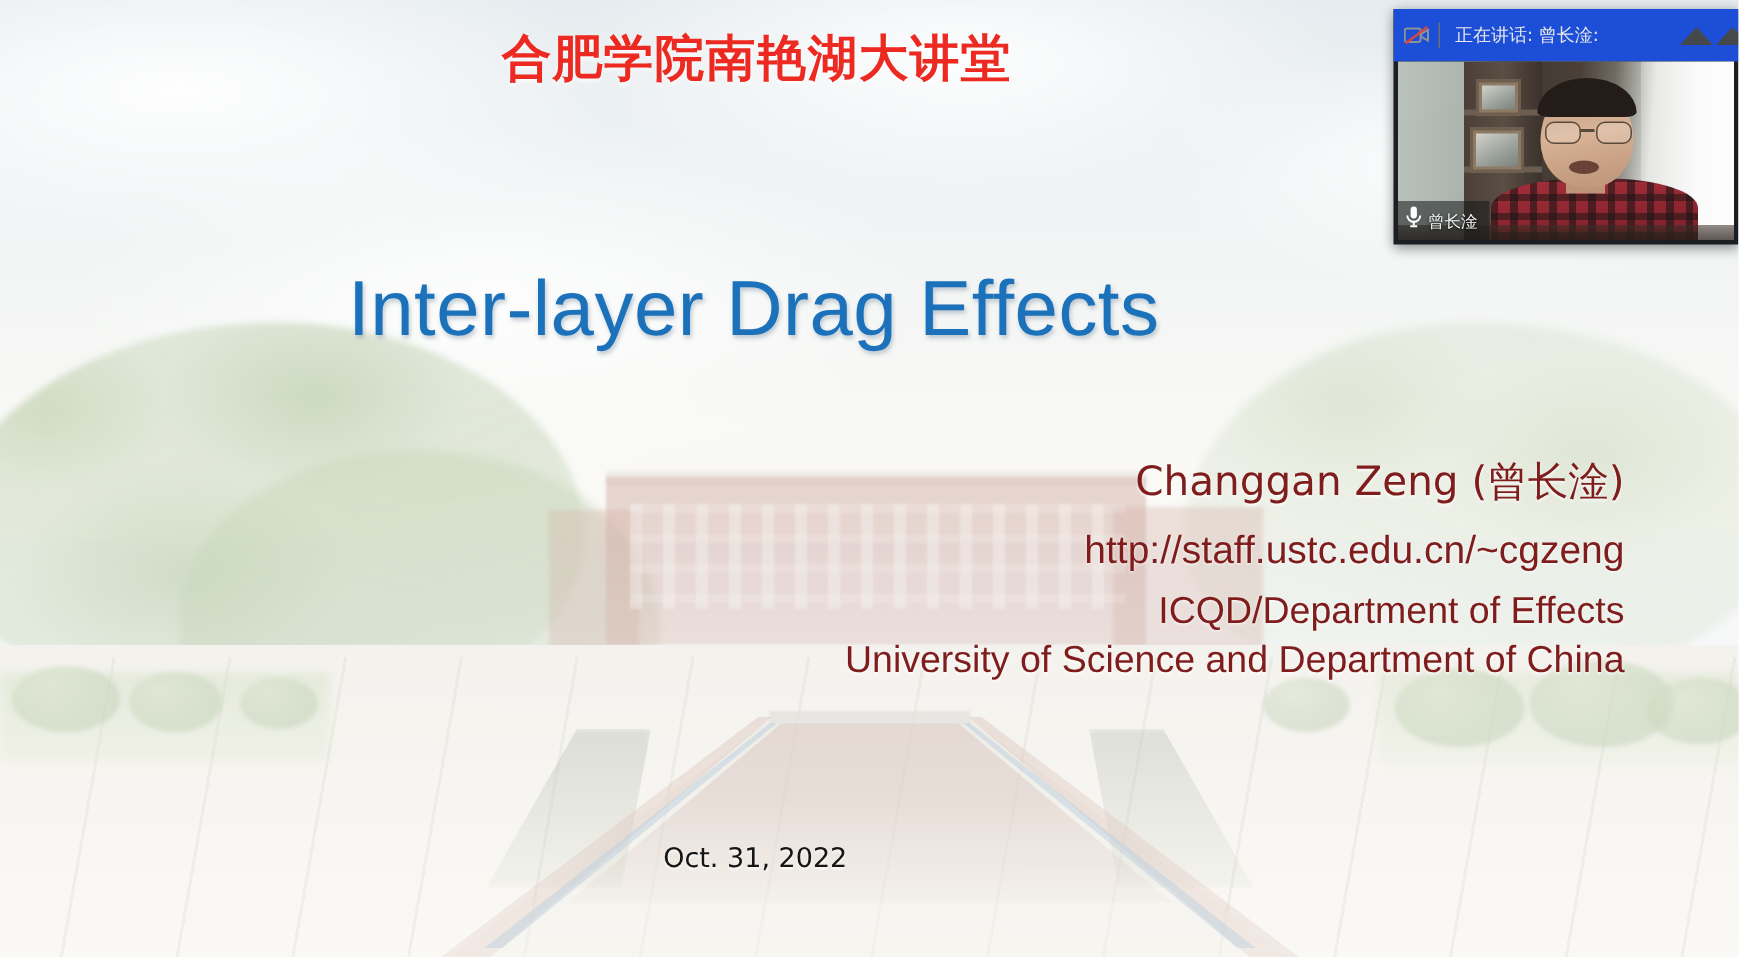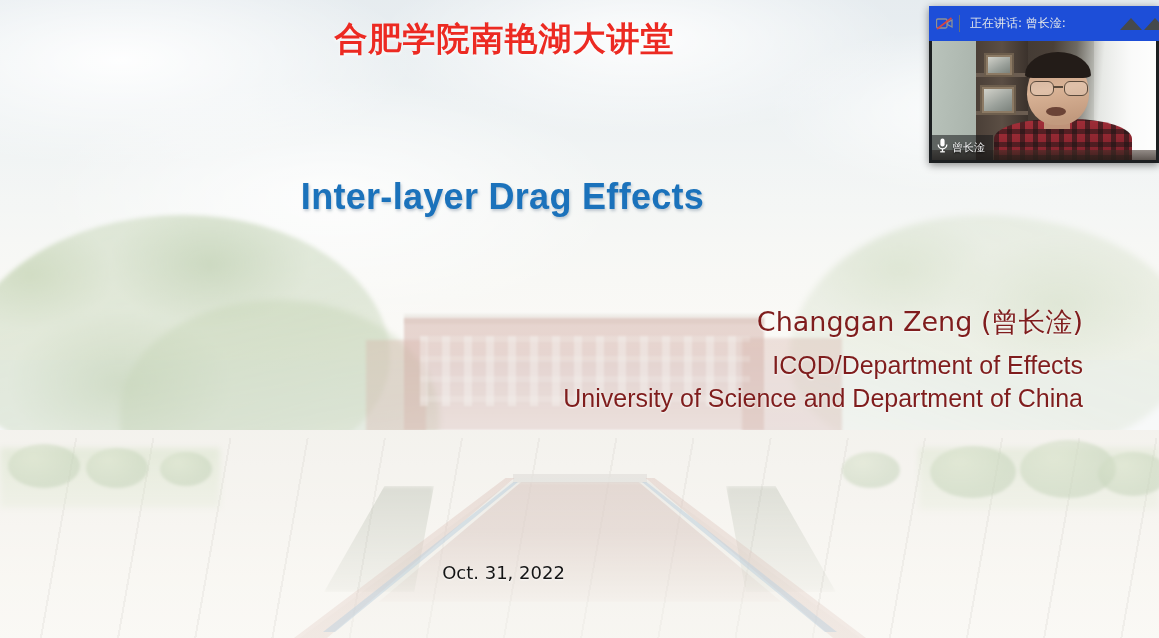--- a/index.html
+++ b/index.html
@@ -215,22 +215,22 @@
   }
   
   .cn-header-inner { display: inline-block; transform: translateX(-75px); text-align: center; }
 
   .main-title {
     position: absolute;
     top: 176px;
     left: 0; right: 0;
     text-align: center;
     color: #1b72bb;
-    font-size: 36px;
-    font-weight: bold;
+    font-size: 52px;
+    font-weight: normal;
     letter-spacing: 0.3px;
     font-family: "Liberation Sans", sans-serif;
     text-shadow: 1px 2px 3px rgba(120,140,160,0.45);
   }
   .main-title-inner { display: inline-block; transform: translateX(-77px); }
 
   .author-block {
     position: absolute;
     top: 305px;
     left: 0; right: 0;
@@ -491,20 +491,21 @@
       <span class="cn-header-inner">合肥学院南艳湖大讲堂</span>
     </div>
 
     <div class="main-title">
       <span class="main-title-inner">Inter-layer Drag Effects</span>
     </div>
 
     <div class="author-block">
       <div class="author-inner">
         <div class="author-name">Changgan Zeng (曾长淦)</div>
+        <div class="author-url">http://staff.ustc.edu.cn/~cgzeng</div>
         <div class="affil-1">ICQD/Department of Effects</div>
         <div class="affil-2">University of Science and Department of China</div>
       </div>
     </div>
 
     <div class="slide-date">
       <span class="slide-date-inner">Oct. 31, 2022</span>
     </div>
 
   </div>

